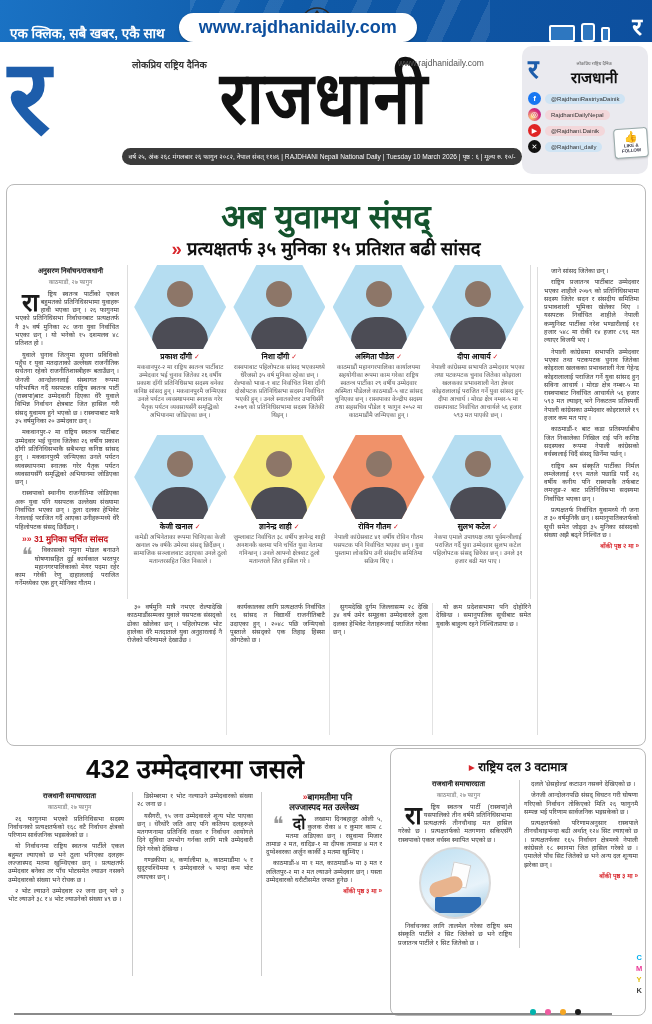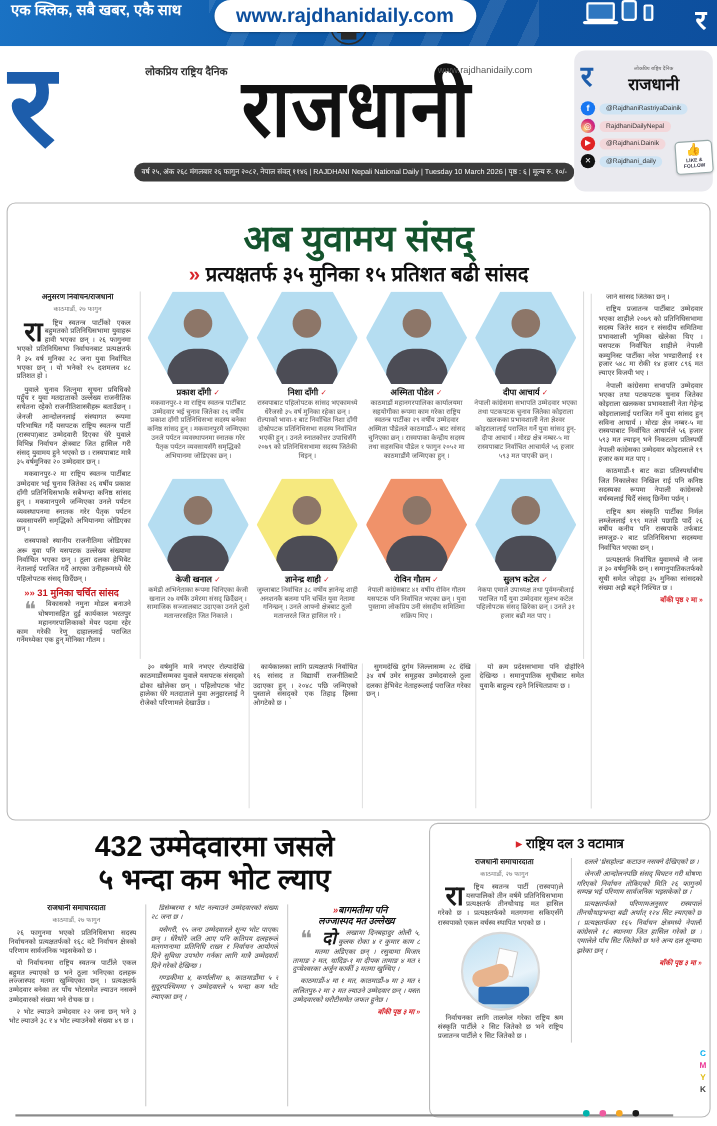--- a/index.html
+++ b/index.html
@@ -3,21 +3,21 @@
 <meta charset="utf-8">
 <style>
   * { margin:0; padding:0; box-sizing:border-box; }
   html,body { width:652px; }
   body { font-family:"Liberation Sans","DejaVu Sans",sans-serif; background:#fff; color:#222; }
   .page { position:relative; width:652px; height:1024px; background:#fff; overflow:hidden; }
 
   
   .topbar { position:absolute; left:0; top:0; width:652px; height:42px;
     background:linear-gradient(100deg,#1a72c4 0%,#0f5aa8 45%,#0d4f9e 100%);
-    display:flex; align-items:flex-start; padding:0 10px; overflow:hidden;gap:16px; }
+    display:flex; align-items:flex-end; padding:0 10px; overflow:hidden; }
   .topbar::before { content:""; position:absolute; left:190px; top:-20px; width:300px; height:90px;
     background:repeating-linear-gradient(115deg,rgba(255,255,255,.10) 0 14px,rgba(255,255,255,0) 14px 40px); }
   .tb-tagline { color:#fff; font-weight:bold; font-size:13.5px; white-space:nowrap; z-index:1; }
   .tb-pill { margin-left:14px; background:#fff; border-radius:18px; padding:4px 20px;
     color:#0d4f9e; font-weight:bold; font-size:18px; z-index:1; box-shadow:0 1px 2px rgba(0,0,0,.3); }
   .tb-devices { margin-left:auto; display:flex; align-items:flex-end; gap:6px; z-index:1; }
   .dev { border:2px solid #fff; background:#2e77c0; border-radius:2px; position:relative; }
   .dev-laptop { width:26px; height:17px; }
   .dev-laptop::after { content:""; position:absolute; left:-5px; bottom:-5px; width:32px; height:3px; background:#fff; border-radius:2px; }
   .dev-tablet { width:14px; height:19px; border-radius:3px; }
@@ -82,21 +82,21 @@
   .mp-name { font-size:7.6px; font-weight:bold; color:#111; margin-top:2px; }
   .chk { color:#d8262c; margin-left:2px; font-size:7px; }
   .mp-cap { font-size:6.2px; line-height:8px; color:#555; text-align:center; height:66px; overflow:hidden; margin-top:2px; }
   .under-cols { position:absolute; left:120px; top:418px; width:404px; height:132px; column-count:4; column-gap:8px; column-rule:1px solid #e2e2e2; overflow:hidden; }
 
   
   .story1 { position:absolute; left:8px; top:754px; width:374px; height:260px; }
   .s1-headline { text-align:center; font-size:26px; line-height:30px; font-weight:bold; color:#0c0c0c; }
   .s1-body { display:flex; gap:8px; margin-top:8px; height:184px; overflow:hidden; }
   .s-col { flex:1; overflow:hidden; }
-  .s-col + .s-col { border-left:1px solid #ccc; padding-left:4px;font-style:italic; }
+  .s-col + .s-col { border-left:1px solid #ccc; padding-left:4px; }
   .s1-subhead { font-size:8.4px; font-weight:bold; color:#111; text-align:center; line-height:10px; margin-bottom:3px; text-indent:0; }
 
   .story2 { position:absolute; left:390px; top:748px; width:256px; height:268px; border:1.5px solid #b9b9b9; border-radius:8px; padding:6px 7px; }
   .s2-headline { text-align:center; font-size:23px; line-height:27px; font-weight:bold; color:#0c0c0c; }
   .s2-kicker { text-align:center; font-size:12px; font-weight:bold; color:#111; margin:3px 0 5px; }
   .s2-body { display:flex; gap:7px; height:168px; overflow:hidden; }
   .circle-img { width:72px; height:72px; border-radius:50%; border:2px solid #d9d9d9; margin:3px auto;
     background:linear-gradient(160deg,#bfe0f2 0%,#e8f3fa 60%,#9cc7e0 100%); position:relative; overflow:hidden; }
   .ci-hand { position:absolute; left:8px; top:30px; width:34px; height:16px; background:#e8b48e; border-radius:8px; transform:rotate(-18deg); }
   .ci-ballot { position:absolute; left:30px; top:14px; width:18px; height:24px; background:#fdfdfd; border:1px solid #ccc; transform:rotate(12deg); }
@@ -263,21 +263,20 @@
       <p>काठमाडौं-१ बाट कडा प्रतिस्पर्धाबीच जित निकालेका निखिल राई पनि कनिष्ठ सदस्यका रूपमा नेपाली कांग्रेसको वर्चस्वलाई चिर्दै संसद् छिर्नेमा पर्छन् ।</p>
       <p>राष्ट्रिय श्रम संस्कृति पार्टीका निर्मल लम्जेललाई १९९ मतले पछाडि पार्दै २६ वर्षीय कनीय पनि रास्वपाकै तर्फबाट लमजुङ-२ बाट प्रतिनिधिसभा सदस्यमा निर्वाचित भएका छन् ।</p>
       <p>प्रत्यक्षतर्फ निर्वाचित युवामध्ये नौ जना त ३० वर्षमुनिकै छन् । समानुपातिकतर्फको सूची समेत जोड्दा ३५ मुनिका सांसदको संख्या अझै बढ्ने निश्चित छ ।</p>
       <p class="continued"><span>बाँकी पृष्ठ २ मा</span> <span class="arrows">»</span></p>
     </div>
   </div>
 
   <div class="story1">
     <div class="s1-headline">
       <div>432 उम्मेदवारमा जसले</div>
-      <div>५ भन्दा कम भोट ल्याए</div>
     </div>
     <div class="s1-body col-tiny">
       <div class="s-col">
         <p class="byline">राजधानी समाचारदाता</p>
         <p class="dateline">काठमाडौं, २७ फागुन</p>
         <p>२६ फागुनमा भएको प्रतिनिधिसभा सदस्य निर्वाचनको प्रत्यक्षतर्फको १६८ वटै निर्वाचन क्षेत्रको परिणाम सार्वजनिक भइसकेको छ ।</p>
         <p>यो निर्वाचनमा राष्ट्रिय स्वतन्त्र पार्टीले एकल बहुमत ल्याएको छ भने ठूला भनिएका दलहरू लज्जास्पद मतमा खुम्चिएका छन् । प्रत्यक्षतर्फ उम्मेदवार बनेका तर पाँच भोटसमेत ल्याउन नसक्ने उम्मेदवारको संख्या भने रोचक छ ।</p>
         <p>२ भोट ल्याउने उम्मेदवार २२ जना छन् भने ३ भोट ल्याउने ३८ र ४ भोट ल्याउनेको संख्या ४९ छ ।</p>
       </div>
       <div class="s-col">

